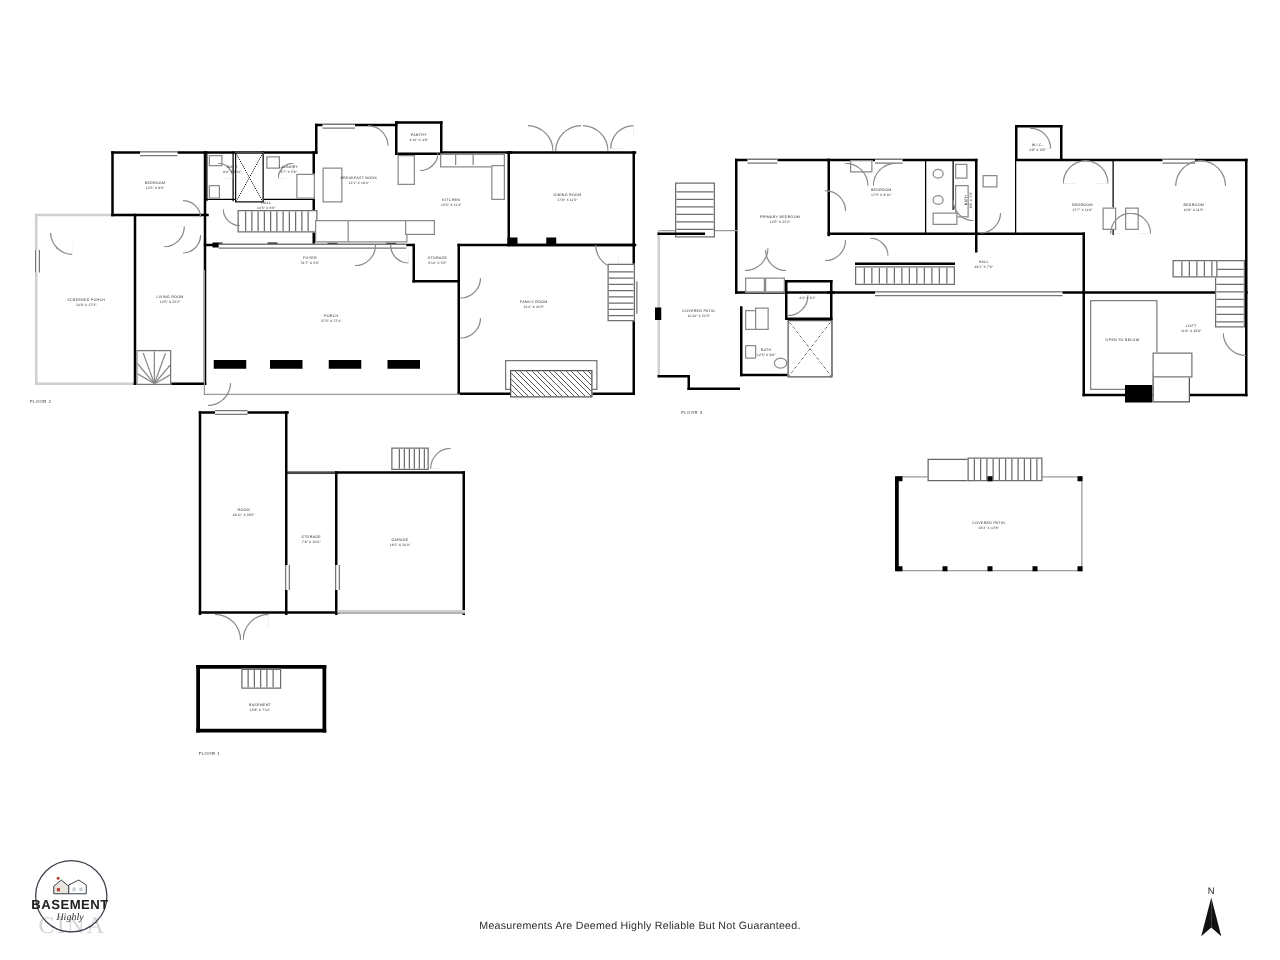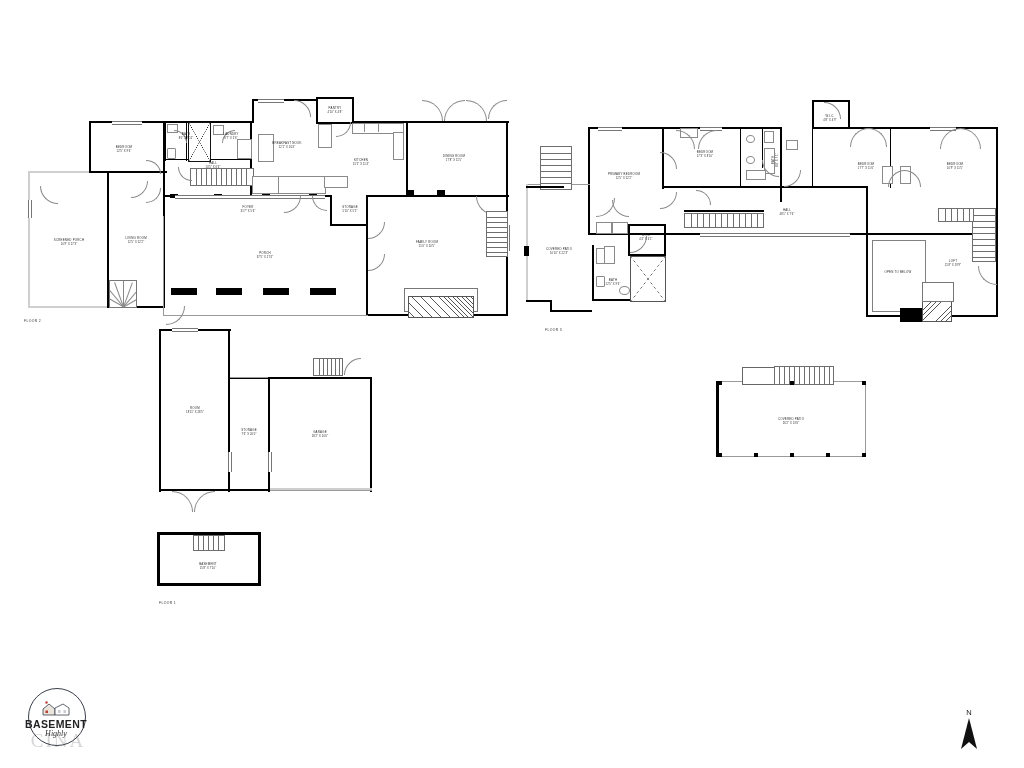--- a/index.html
+++ b/index.html
@@ -633,20 +633,21 @@
       <path d="M28 28 L28 14 L44 6 L56 14 L56 28 Z" fill="#ffffff" stroke="#3a3f4a" stroke-width="1.6"></path>
       <rect x="9" y="19" width="5" height="5" fill="#b9402f"></rect>
       <rect x="34" y="18" width="5" height="6" fill="#c8cdd4"></rect>
       <rect x="45" y="18" width="5" height="6" fill="#c8cdd4"></rect>
       <circle cx="11" cy="3" r="2.4" fill="#b9402f"></circle>
     </svg>
     <div class="word">BASEMENT</div>
     <div class="script">Highly</div>
   </div>
 
+  <div id="footer-note" style="top:735px;">Measurements Are Deemed Highly Reliable But Not Guaranteed.</div>
 
   <div id="north" style="left:960px;top:708px;width:18px;height:44px;">
     <div class="nlbl">N</div>
     <svg width="18" height="34" viewBox="0 0 18 34">
       <path d="M9 1 L17 32 L9 25 Z" fill="#111"></path>
       <path d="M9 1 L1 32 L9 25 Z" fill="#111"></path>
     </svg>
   </div>
 
 </div>

